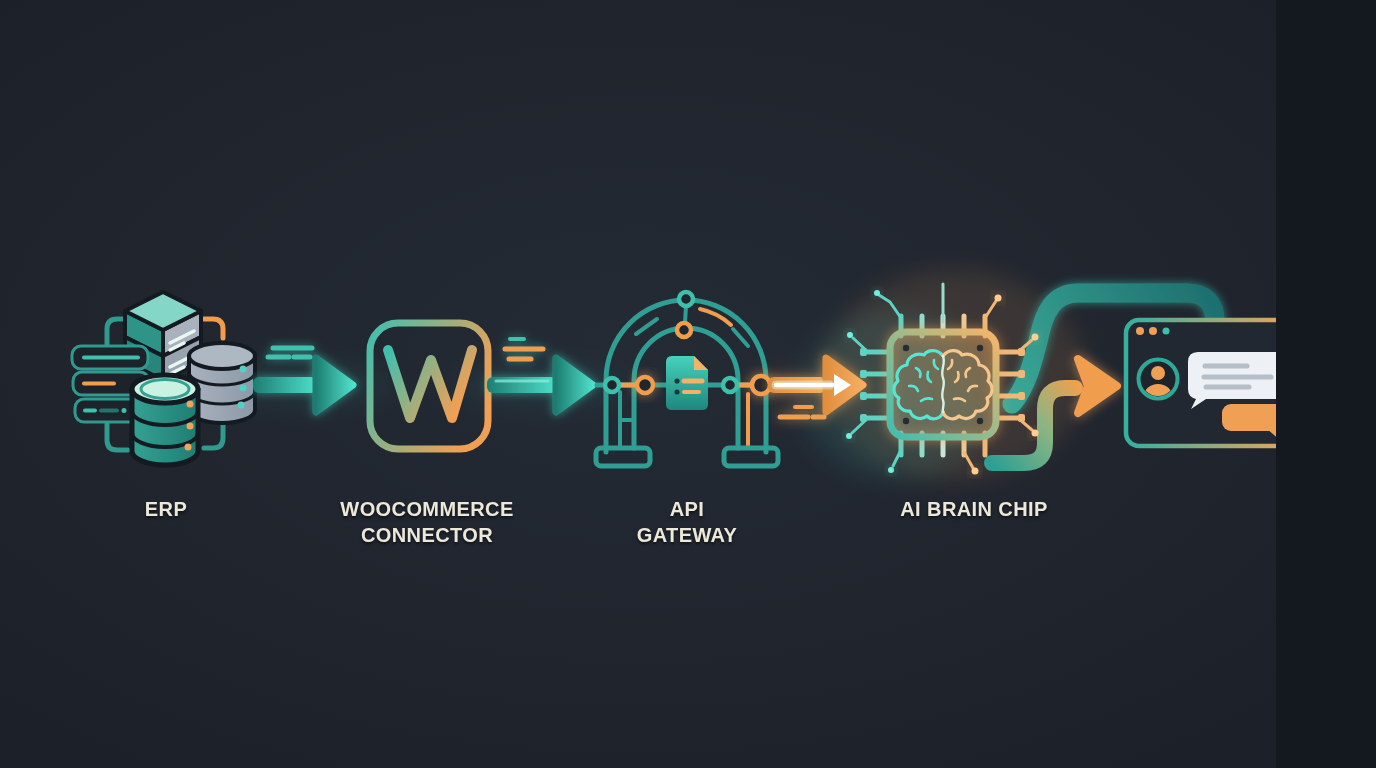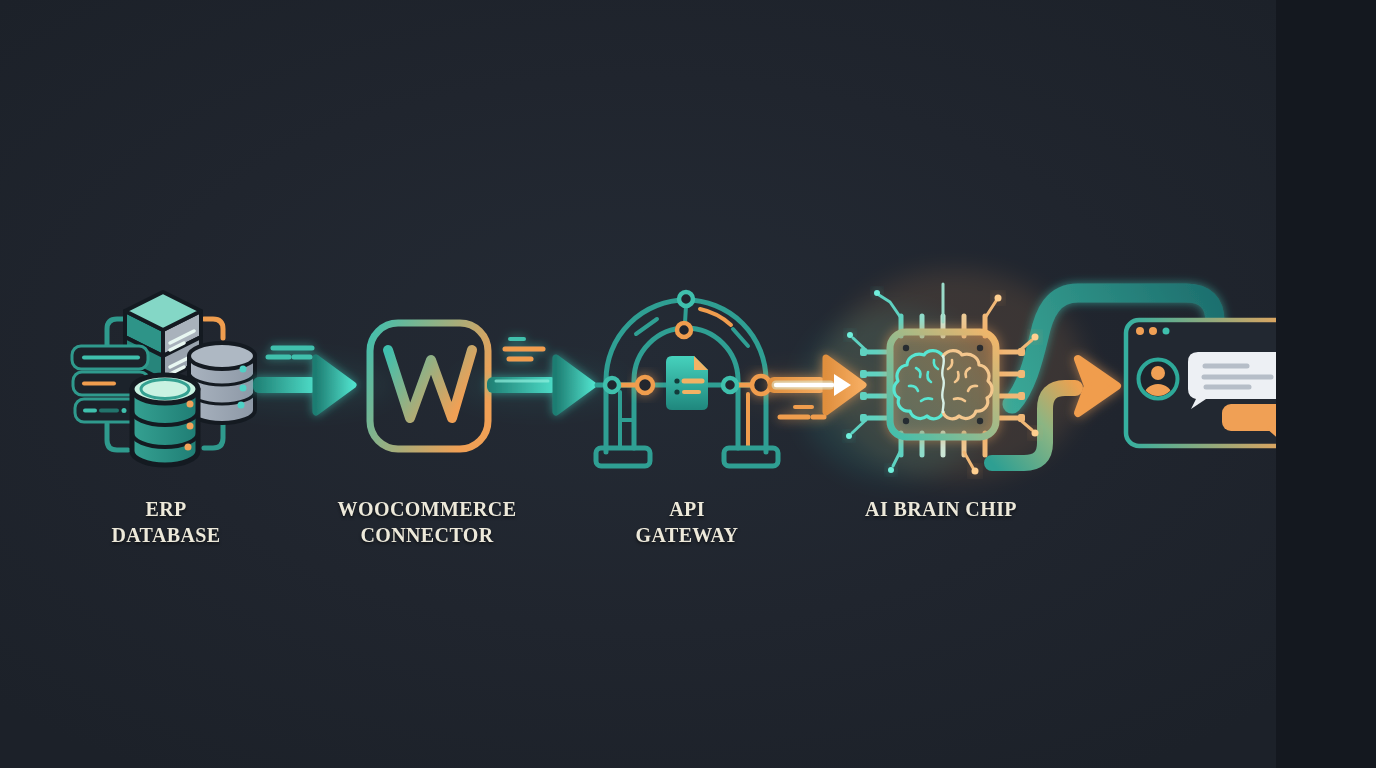--- a/index.html
+++ b/index.html
@@ -1,19 +1,19 @@
 <!DOCTYPE html>
 <html><head>
 <meta charset="utf-8">
 <style>
   html,body{margin:0;padding:0;background:#14181f;}
   .stage{
     position:relative;width:1276px;height:768px;overflow:hidden;
     background:radial-gradient(ellipse 900px 500px at 50% 46%, #242b35 0%, #20252e 55%, #1c2129 100%);
-    font-family:Liberation Serif, serif;
+    font-family:Liberation Sans, sans-serif;
   }
   .stage svg{position:absolute;left:0;top:0;}
   .node-label{
     position:absolute;top:496px;width:240px;text-align:center;
     font-size:20px;font-weight:bold;color:#ede9da;letter-spacing:.4px;line-height:26px;
     text-shadow:0 2px 3px rgba(0,0,0,.55);
   }
 </style>
 </head>
 <body>
@@ -302,29 +302,28 @@
     </g>
     <g>
       <rect x="1222" y="404" width="62" height="27" rx="9" fill="#f0a055"></rect>
       <path d="M1266,428 L1281,441 L1280,423 Z" fill="#f0a055"></path>
     </g>
   </g>
 </svg>
 
 <div class="node-label" style="left:46px">
   <div>ERP</div>
-  <div>DATABASE</div>
 </div>
 <div class="node-label" style="left:567px">
   <div>API</div>
   <div>GATEWAY</div>
 </div>
 <div class="node-label" style="left:307px">
   <div>WOOCOMMERCE</div>
   <div>CONNECTOR</div>
 </div>
-<div class="node-label" style="left:821px">
+<div class="node-label" style="left:854px">
   <div>AI BRAIN CHIP</div>
 </div>
 <div class="node-label" style="left:1091px">
 </div>
 
 </div>
 
 </body></html>

